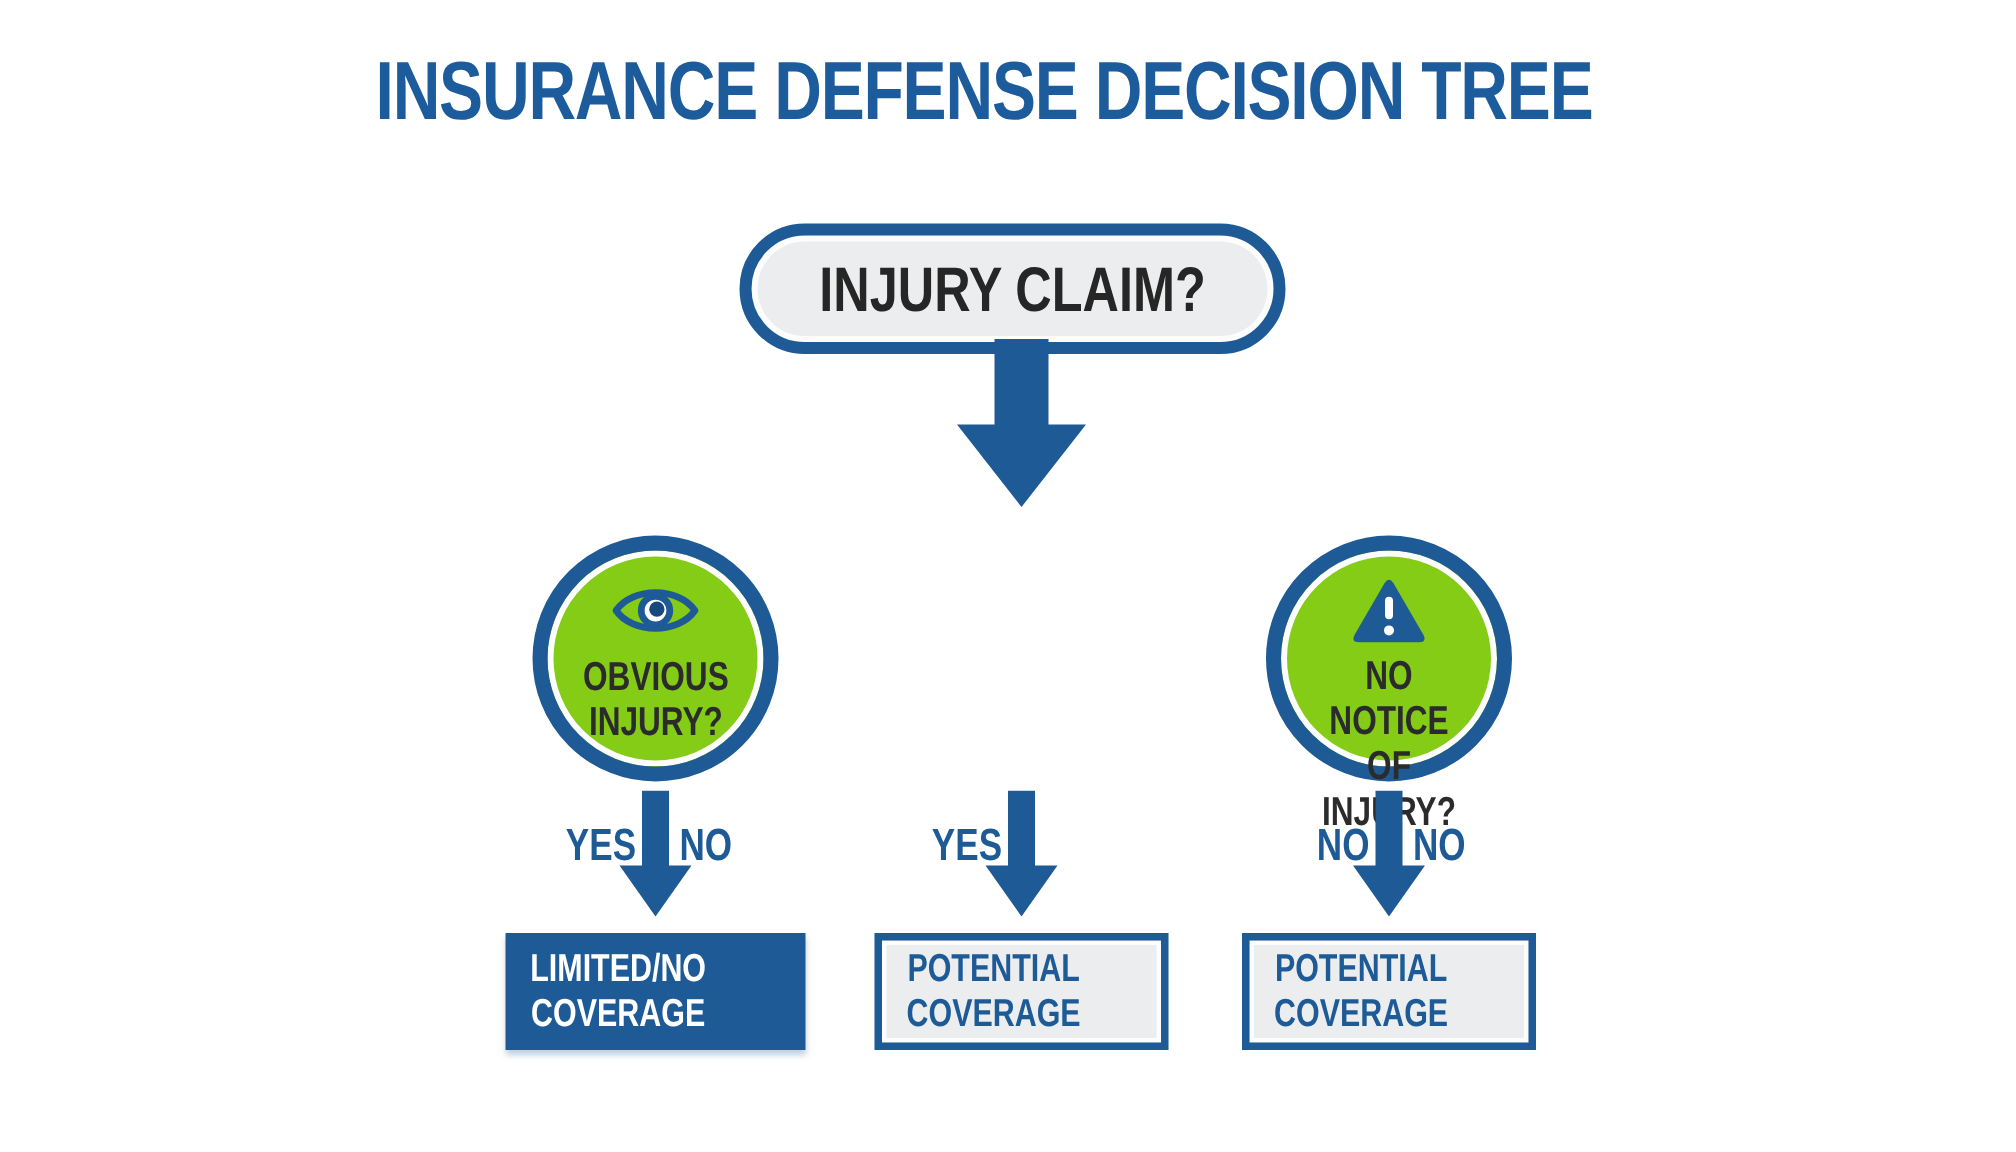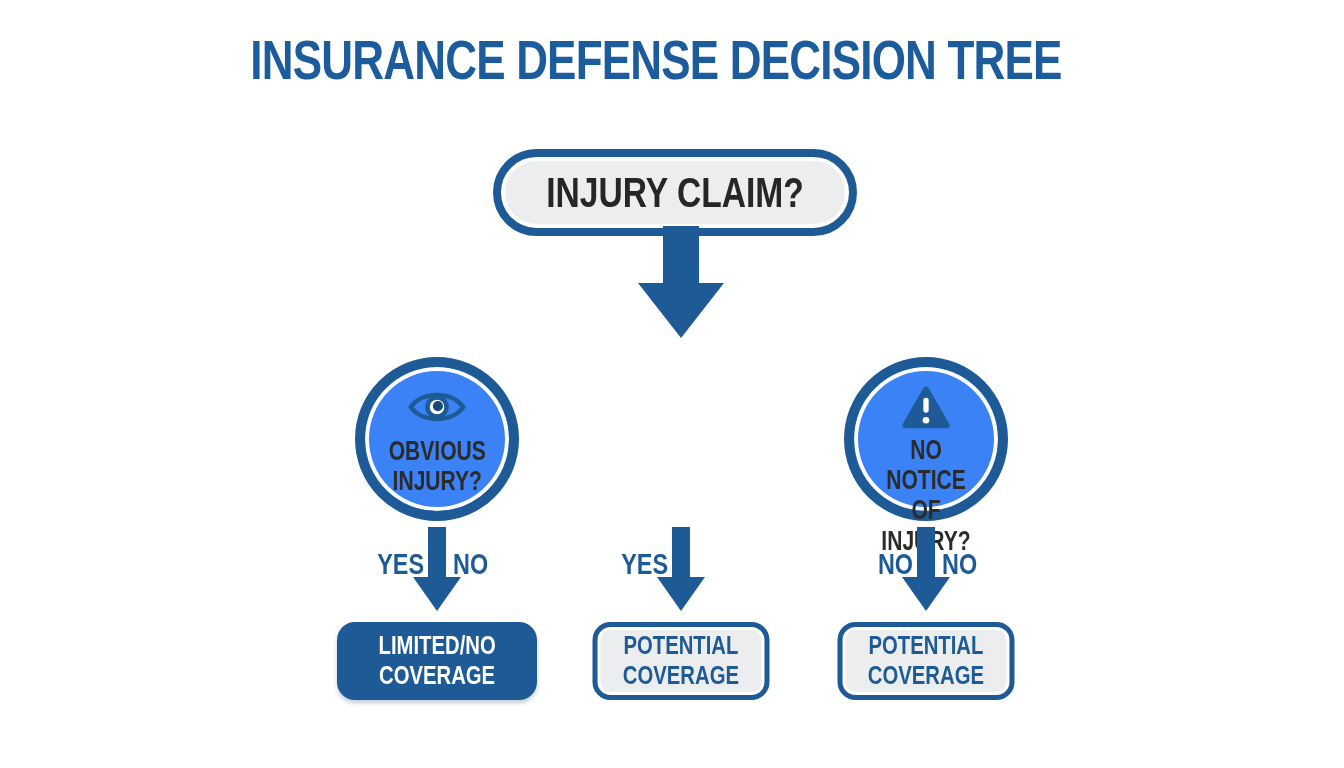--- a/index.html
+++ b/index.html
@@ -69,21 +69,21 @@
   .branch.b0{left:327px;}
   .branch.b1{left:571px;}
   .branch.b2{left:816px;}
 
   .circle{
     position:absolute;
     top:7px; left:50%;
     transform:translateX(-50%);
     width:164px; height:164px;
     box-sizing:border-box;
-    background:#3b82f6;
+    background:#84cc16;
     border:10px solid #1e5b96;
     border-radius:50%;
     box-shadow:inset 0 0 0 4px #fdfdfd;
     display:flex; flex-direction:column;
     align-items:center;
     padding-top:17px;
   }
   .icon{
     height:46px;
     display:flex; align-items:center; justify-content:center;
@@ -118,31 +118,31 @@
     transform:scaleX(0.78);
     transform-origin:left center;
   }
   
   .result{
     position:absolute;
     top:272px; left:50%;
     transform:translateX(-50%);
     box-sizing:border-box;
     height:78px;
-    display:flex; align-items:center; justify-content:center;
-    border-radius:18px;
+    display:flex; align-items:center; 
+    border-radius:0;
   }
   .result.filled{
     width:200px;
     background:#1e5b96;
     color:#ffffff;
     box-shadow:0 3px 4px rgba(20,60,100,0.25);
   }
   .result.outline{
-    width:177px;
+    width:196px;
     background:#ebedee;
     border:5px solid #1e5b96;
     color:#1e5b96;
     box-shadow:inset 0 0 0 3px #fdfdfd;
   }
   .result-text{
     font-size:26px;
     font-weight:bold;
     line-height:1.15;
     text-align:center;

